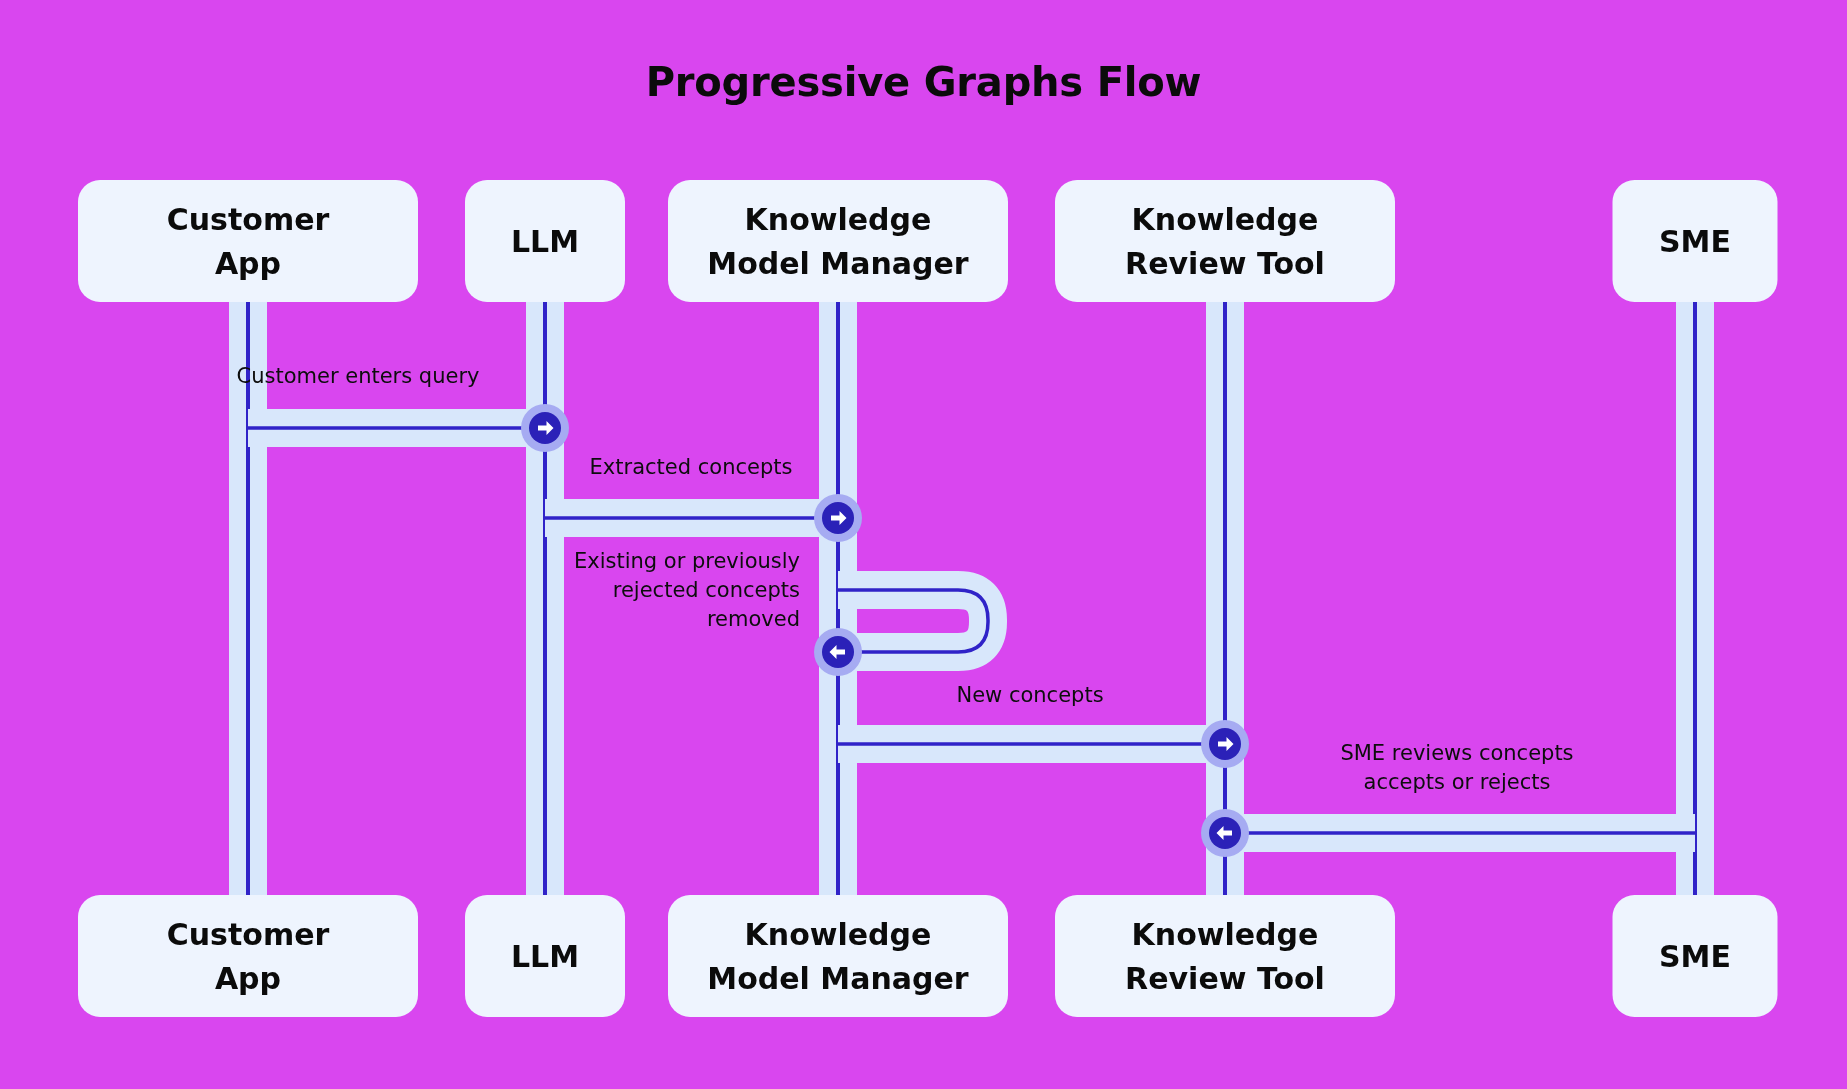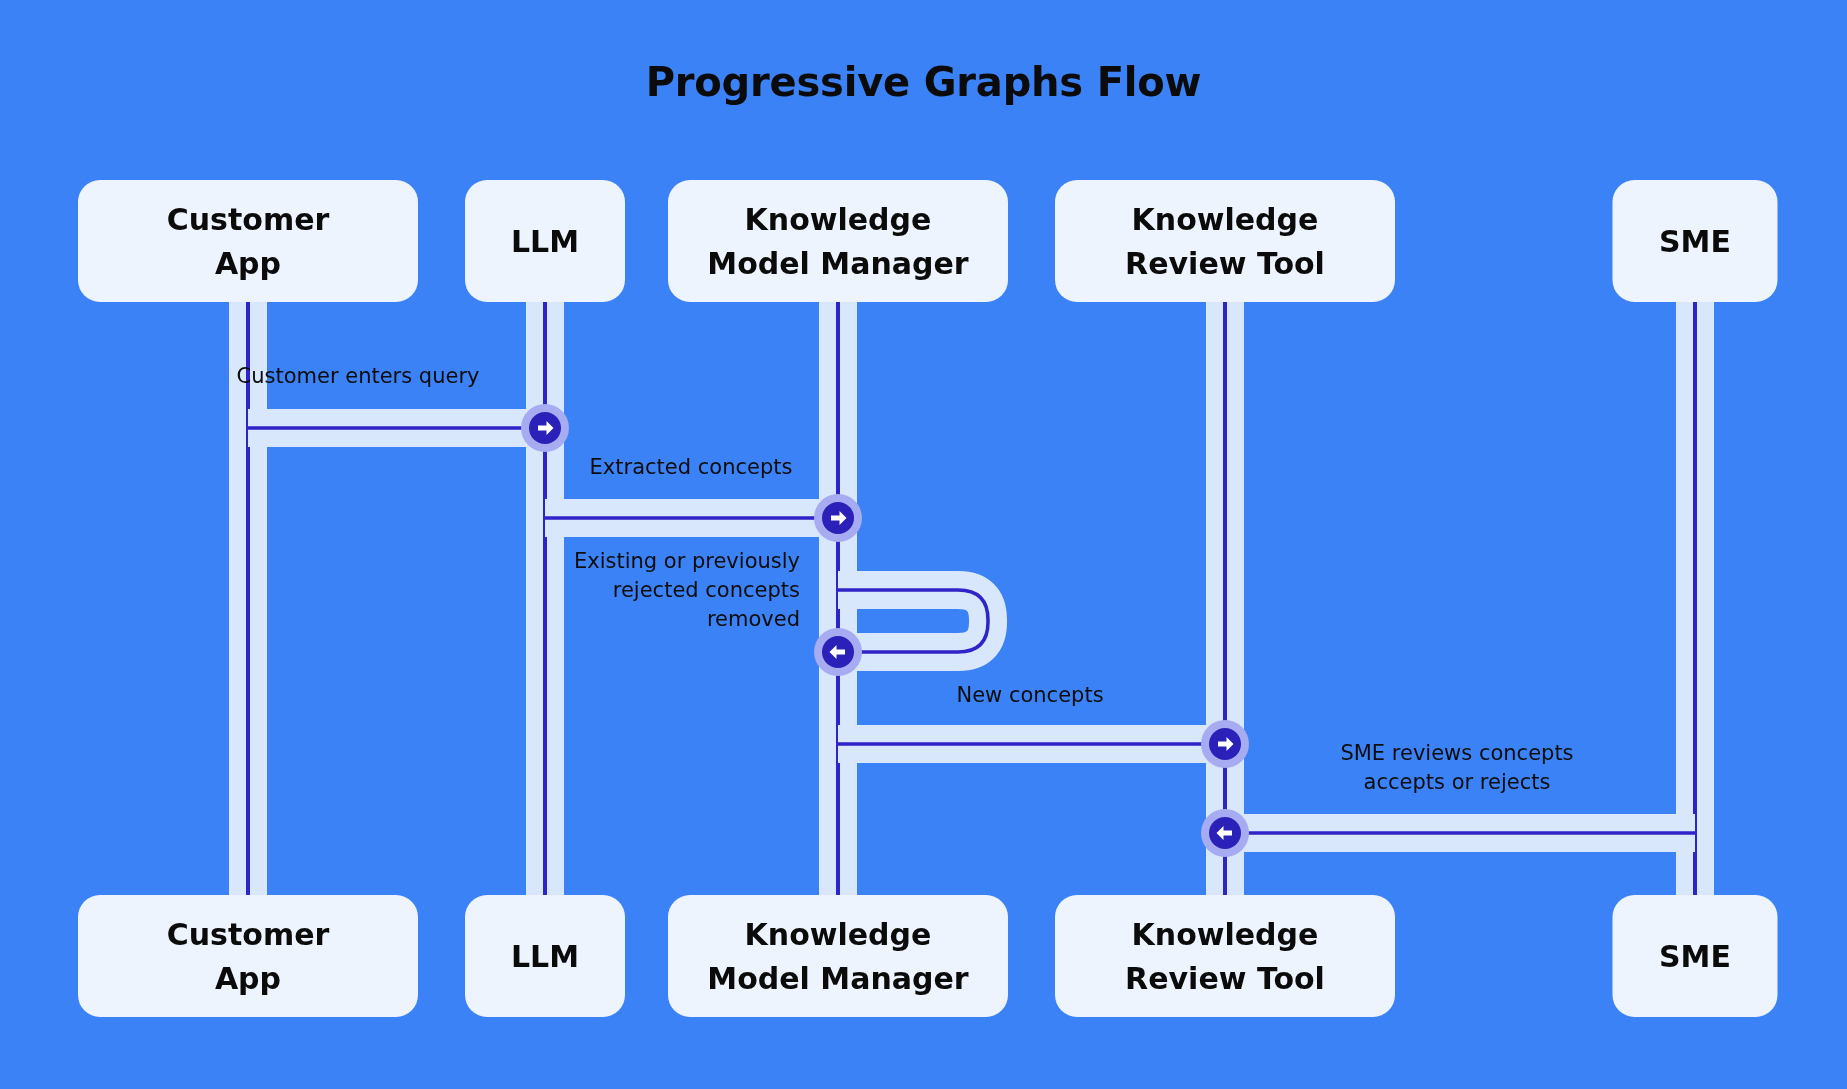--- a/index.html
+++ b/index.html
@@ -10,21 +10,21 @@
   body {
     width: 1847px;
     height: 1089px;
     overflow: hidden;
     font-family: "DejaVu Sans", "Liberation Sans", sans-serif;
   }
   #diagram-root {
     position: relative;
     width: 1847px;
     height: 1089px;
-    background: #3b82f6;
+    background: #d946ef;
   }
   svg.canvas {
     position: absolute;
     inset: 0;
     width: 1847px;
     height: 1089px;
     display: block;
   }
   .title-text {
     font-family: "DejaVu Sans", "Liberation Sans", sans-serif;

